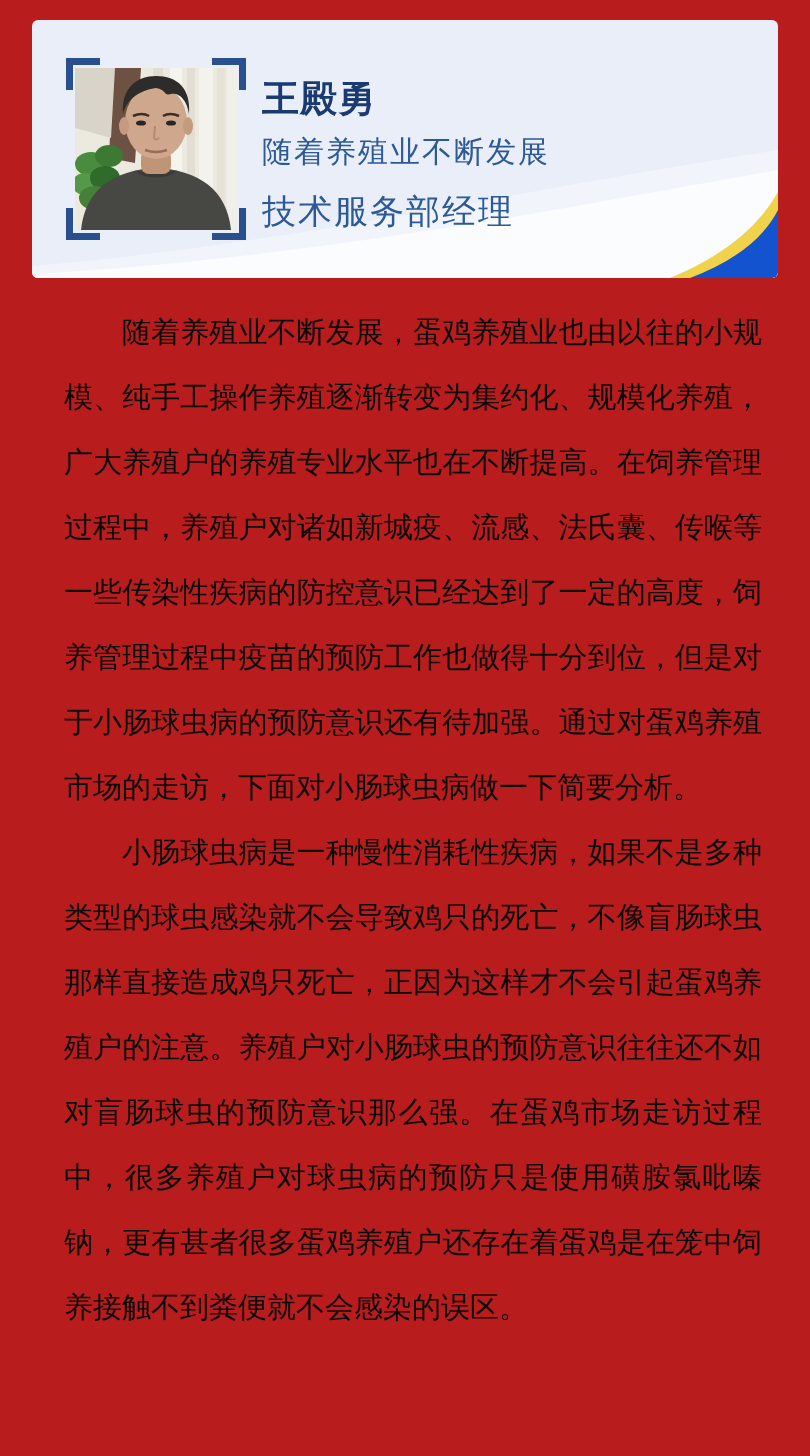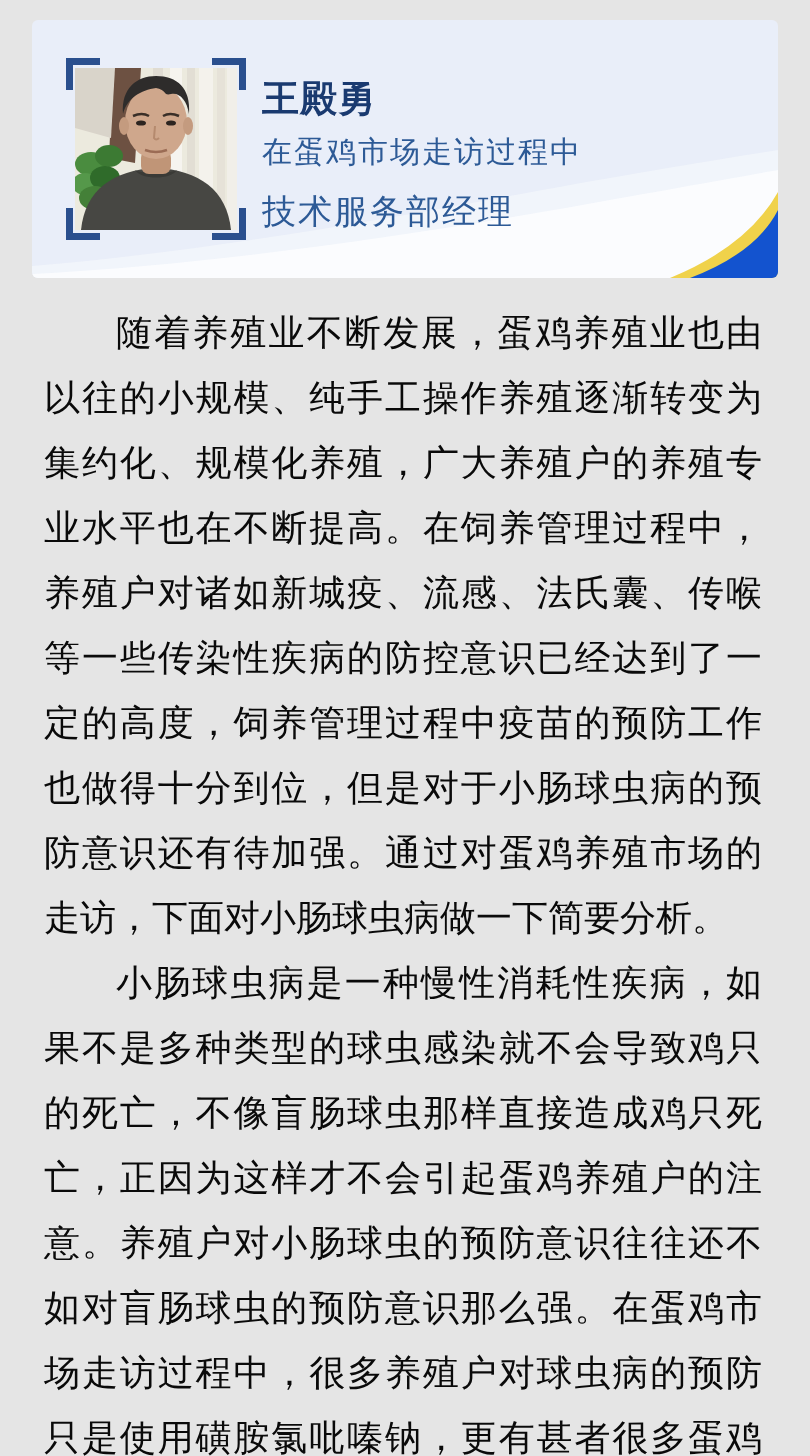--- a/index.html
+++ b/index.html
@@ -5,21 +5,21 @@
   * { margin: 0; padding: 0; box-sizing: border-box; }
   html, body {
     width: 810px;
     background: #ffffff;
     font-family: "DejaVu Sans", "Liberation Sans", sans-serif;
   }
   .page {
     position: relative;
     width: 810px;
     height: 1456px;
-    background: #e5e5e5;
+    background: #b91c1c;
     overflow: hidden;
   }
 
   
   .profile-card {
     position: absolute;
     left: 32px;
     top: 20px;
     width: 746px;
     height: 258px;
@@ -93,26 +93,27 @@
 
   
   .article {
     position: absolute;
     left: 44px;
     top: 300px;
     width: 718px;
     color: #0a0a0a;
   }
   .article p {
-    font-size: 36px;
+    font-size: 29px;
     line-height: 65px;
     text-indent: 2em;
     text-align: justify;
     text-align-last: left;
     color: #0a0a0a;
+    margin-left: 20px;
   }
 </style>
 </head>
 <body>
 
 <div class="page">
 
   <div class="profile-card">
 
     <svg class="card-decor" viewBox="0 0 746 258" preserveAspectRatio="none" aria-hidden="true">
@@ -172,21 +173,21 @@
           </g>
         </svg>
       </div>
       <span class="bracket tl"></span>
       <span class="bracket tr"></span>
       <span class="bracket bl"></span>
       <span class="bracket br"></span>
     </div>
 
     <div class="profile-name">王殿勇</div>
-    <div class="profile-company">在蛋鸡市场走访过程中</div>
+    <div class="profile-company">随着养殖业不断发展</div>
     <div class="profile-title">技术服务部经理</div>
   </div>
 
   <div class="article">
     <p>随着养殖业不断发展，蛋鸡养殖业也由以往的小规模、纯手工操作养殖逐渐转变为集约化、规模化养殖，广大养殖户的养殖专业水平也在不断提高。在饲养管理过程中，养殖户对诸如新城疫、流感、法氏囊、传喉等一些传染性疾病的防控意识已经达到了一定的高度，饲养管理过程中疫苗的预防工作也做得十分到位，但是对于小肠球虫病的预防意识还有待加强。通过对蛋鸡养殖市场的走访，下面对小肠球虫病做一下简要分析。</p>
     <p>小肠球虫病是一种慢性消耗性疾病，如果不是多种类型的球虫感染就不会导致鸡只的死亡，不像盲肠球虫那样直接造成鸡只死亡，正因为这样才不会引起蛋鸡养殖户的注意。养殖户对小肠球虫的预防意识往往还不如对盲肠球虫的预防意识那么强。在蛋鸡市场走访过程中，很多养殖户对球虫病的预防只是使用磺胺氯吡嗪钠，更有甚者很多蛋鸡养殖户还存在着蛋鸡是在笼中饲养接触不到粪便就不会感染的误区。</p>
   </div>
 
 </div>
 

